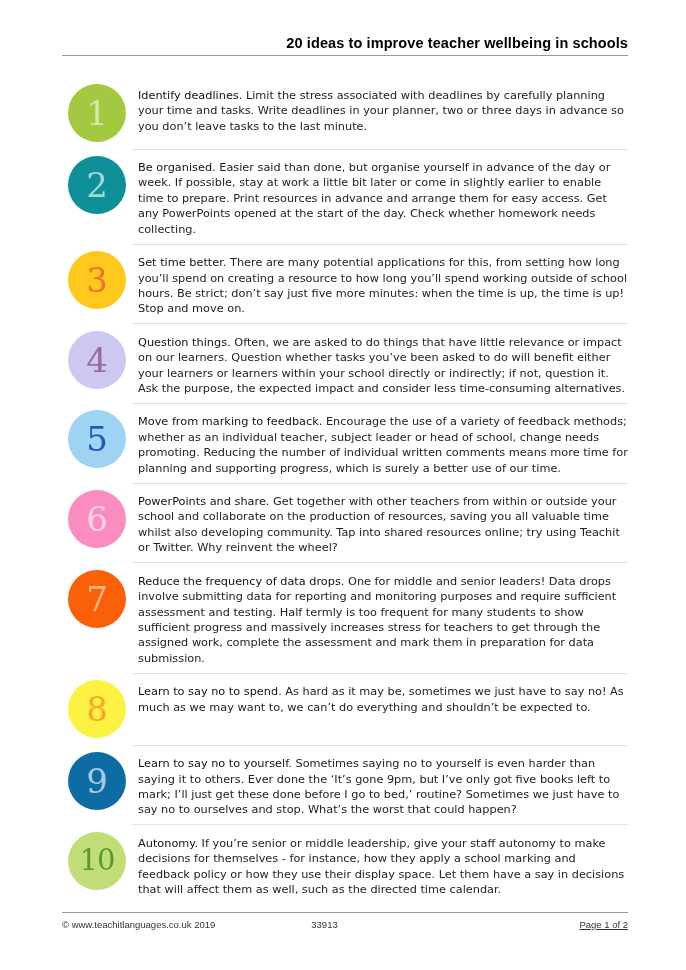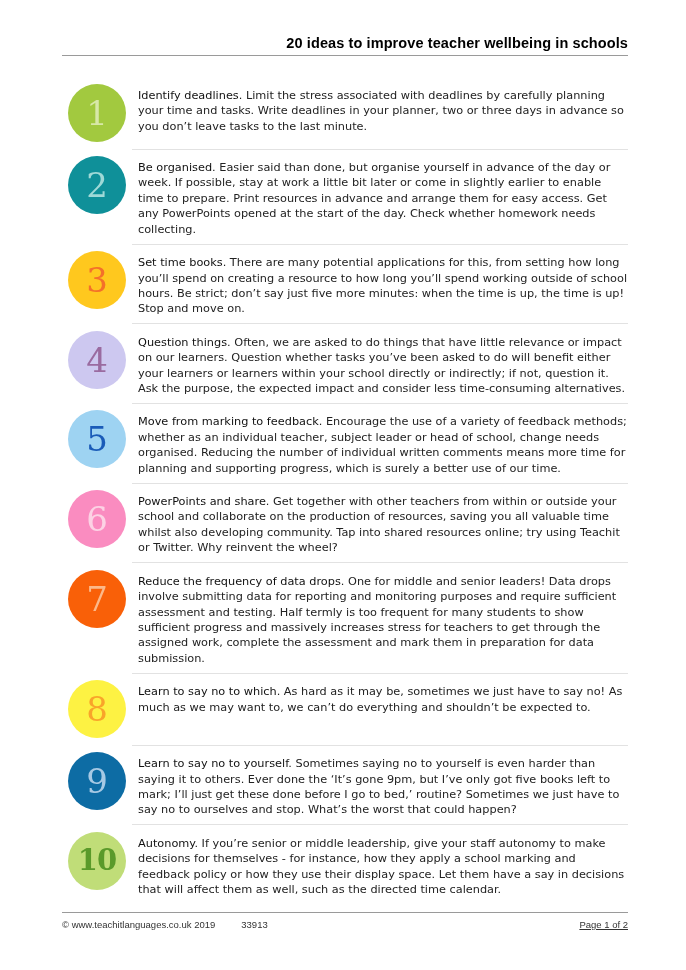--- a/index.html
+++ b/index.html
@@ -78,21 +78,20 @@
     justify-content: center;
     font-family: "DejaVu Serif", serif;
     font-size: 34px;
     line-height: 1;
     font-weight: 400;
     user-select: none;
   }
   .badge.two-digit {
     font-size: 29px;
     letter-spacing: -1px;
-    font-weight: bold;
   }
   .body-cell {
     flex: 1 1 auto;
     padding-top: 4px;
   }
   .item-text {
     font-family: "DejaVu Sans", sans-serif;
     font-size: 11.3px;
     line-height: 15.4px;
     color: #222222;
@@ -122,21 +121,21 @@
     margin-bottom: 6px;
   }
   .footer-row {
     display: flex;
     align-items: flex-start;
     font-family: "Liberation Sans", sans-serif;
     font-size: 9.5px;
     color: #333333;
   }
   .footer-left  { flex: 0 0 auto; }
-  .footer-mid   { flex: 0 0 auto; margin-left: 26px; }
+  .footer-mid   { flex: 0 0 auto; margin-left: 96px; }
   .footer-right { margin-left: auto; text-decoration: underline; }
 </style>
 </head>
 <body>
 
 <div class="page">
 
   <div class="header">
     <div class="header-title">20 ideas to improve teacher wellbeing in schools</div>
     <div class="header-rule"></div>
@@ -159,39 +158,39 @@
         <div class="body-cell">
           <p class="item-text" style="margin: 0px;"><b>Be organised</b><span>. Easier said than done, but organise yourself in advance of the day or week. If possible, stay at work a little bit later or come in slightly earlier to enable time to prepare. Print resources in advance and arrange them for easy access. Get any PowerPoints opened at the start of the day. Check whether homework needs collecting.</span></p>
         </div>
       </div>
       <div class="sep" style="margin-top: 6.52px; margin-bottom: 6.52px;"></div>
       <div class="item">
         <div class="badge-cell">
           <div class="badge" style="background: rgb(255, 200, 30); color: rgb(244, 112, 42);">3</div>
         </div>
         <div class="body-cell">
-          <p class="item-text" style="margin: 0px;"><b>Set time books</b><span>. There are many potential applications for this, from setting how long you’ll spend on creating a resource to how long you’ll spend working outside of school hours. Be strict; don’t say just five more minutes: when the time is up, the time is up! Stop and move on.</span></p>
+          <p class="item-text" style="margin: 0px;"><b>Set time better</b><span>. There are many potential applications for this, from setting how long you’ll spend on creating a resource to how long you’ll spend working outside of school hours. Be strict; don’t say just five more minutes: when the time is up, the time is up! Stop and move on.</span></p>
         </div>
       </div>
       <div class="sep" style="margin-top: 6.52px; margin-bottom: 6.52px;"></div>
       <div class="item">
         <div class="badge-cell">
           <div class="badge" style="background: rgb(205, 200, 240); color: rgb(154, 107, 160);">4</div>
         </div>
         <div class="body-cell">
           <p class="item-text" style="margin: 0px;"><b>Question things</b><span>. Often, we are asked to do things that have little relevance or impact on our learners. Question whether tasks you’ve been asked to do will benefit either your learners or learners within your school directly or indirectly; if not, question it. Ask the purpose, the expected impact and consider less time-consuming alternatives.</span></p>
         </div>
       </div>
       <div class="sep" style="margin-top: 6.52px; margin-bottom: 6.52px;"></div>
       <div class="item">
         <div class="badge-cell">
           <div class="badge" style="background: rgb(158, 211, 242); color: rgb(26, 91, 184);">5</div>
         </div>
         <div class="body-cell">
-          <p class="item-text" style="margin: 0px;"><b>Move from marking to feedback</b><span>. Encourage the use of a variety of feedback methods; whether as an individual teacher, subject leader or head of school, change needs organised. Reducing the number of individual written comments means more time for planning and supporting progress, which is surely a better use of our time.</span></p>
+          <p class="item-text" style="margin: 0px;"><b>Move from marking to feedback</b><span>. Encourage the use of a variety of feedback methods; whether as an individual teacher, subject leader or head of school, change needs promoting. Reducing the number of individual written comments means more time for planning and supporting progress, which is surely a better use of our time.</span></p>
         </div>
       </div>
       <div class="sep" style="margin-top: 6.52px; margin-bottom: 6.52px;"></div>
       <div class="item">
         <div class="badge-cell">
           <div class="badge" style="background: rgb(250, 140, 192); color: rgb(252, 210, 228);">6</div>
         </div>
         <div class="body-cell">
           <p class="item-text" style="margin: 0px;"><b>PowerPoints and share</b><span>. Get together with other teachers from within or outside your school and collaborate on the production of resources, saving you all valuable time whilst also developing community. Tap into shared resources online; try using Teachit or Twitter. Why reinvent the wheel?</span></p>
         </div>
@@ -204,21 +203,21 @@
         <div class="body-cell">
           <p class="item-text" style="margin: 0px;"><b>Reduce the frequency of data drops</b><span>. One for middle and senior leaders! Data drops involve submitting data for reporting and monitoring purposes and require sufficient assessment and testing. Half termly is too frequent for many students to show sufficient progress and massively increases stress for teachers to get through the assigned work, complete the assessment and mark them in preparation for data submission.</span></p>
         </div>
       </div>
       <div class="sep" style="margin-top: 6.52px; margin-bottom: 6.52px;"></div>
       <div class="item">
         <div class="badge-cell">
           <div class="badge" style="background: rgb(253, 242, 67); color: rgb(249, 164, 42);">8</div>
         </div>
         <div class="body-cell">
-          <p class="item-text" style="margin: 0px;"><b>Learn to say no to which</b><span>. As hard as it may be, sometimes we just have to say no! As much as we may want to, we can’t do everything and shouldn’t be expected to.</span></p>
+          <p class="item-text" style="margin: 0px;"><b>Learn to say no to spend</b><span>. As hard as it may be, sometimes we just have to say no! As much as we may want to, we can’t do everything and shouldn’t be expected to.</span></p>
         </div>
       </div>
       <div class="sep" style="margin-top: 6.52px; margin-bottom: 6.52px;"></div>
       <div class="item">
         <div class="badge-cell">
           <div class="badge" style="background: rgb(13, 108, 164); color: rgb(166, 201, 228);">9</div>
         </div>
         <div class="body-cell">
           <p class="item-text" style="margin: 0px;"><b>Learn to say no to yourself</b><span>. Sometimes saying no to yourself is even harder than saying it to others. Ever done the ‘It’s gone 9pm, but I’ve only got five books left to mark; I’ll just get these done before I go to bed,’ routine? Sometimes we just have to say no to ourselves and stop. What’s the worst that could happen?</span></p>
         </div>

